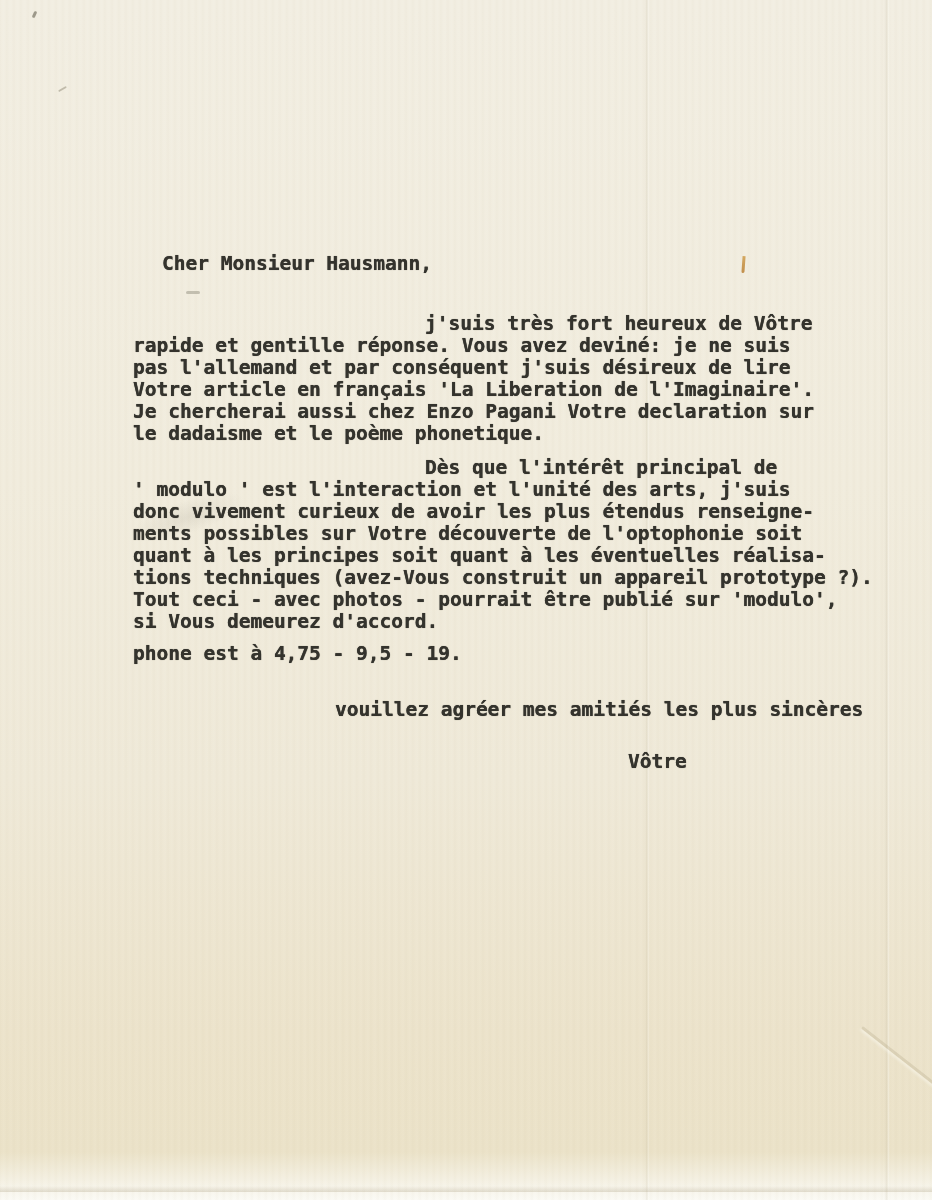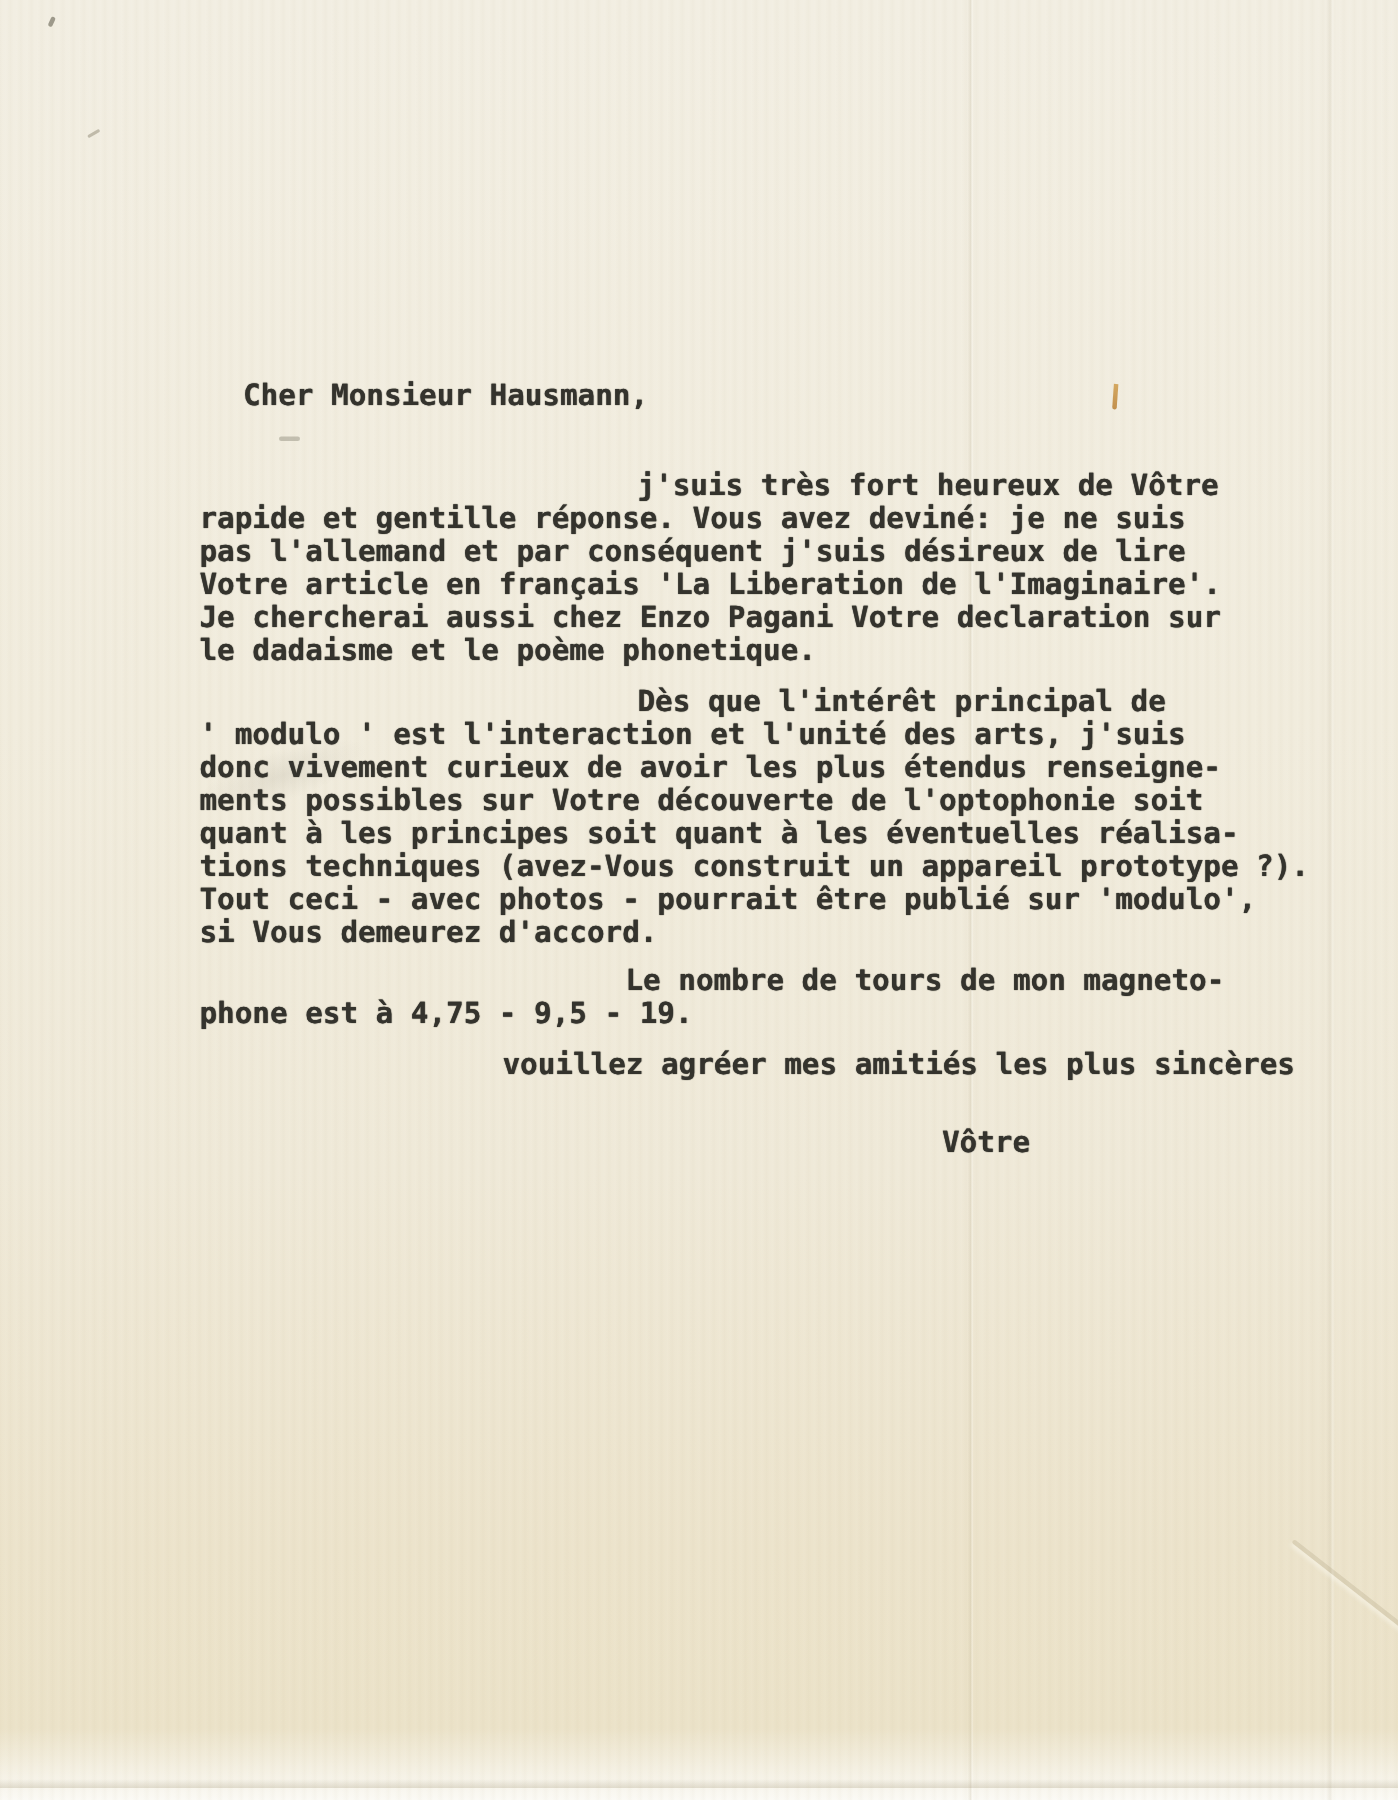--- a/index.html
+++ b/index.html
@@ -92,19 +92,19 @@
   <div class="speck2"></div>
   <div class="speck3"></div>
   <div class="ink-mark"></div>
   <div class="smudge"></div>
 
 
   <div class="tw salutation">Cher Monsieur Hausmann,</div>
 
   <div class="tw para para-1"><div class="line" style="padding-left: 292px;">j'suis très fort heureux de Vôtre</div><div class="line">rapide et gentille réponse. Vous avez deviné: je ne suis</div><div class="line">pas l'allemand et par conséquent j'suis désireux de lire</div><div class="line">Votre article en français 'La Liberation de l'Imaginaire'.</div><div class="line">Je chercherai aussi chez Enzo Pagani Votre declaration sur</div><div class="line">le dadaisme et le poème phonetique.</div></div>
   <div class="tw para para-2"><div class="line" style="padding-left: 292px;">Dès que l'intérêt principal de</div><div class="line">' modulo ' est l'interaction et l'unité des arts, j'suis</div><div class="line">donc vivement curieux de avoir les plus étendus renseigne-</div><div class="line">ments possibles sur Votre découverte de l'optophonie soit</div><div class="line">quant à les principes soit quant à les éventuelles réalisa-</div><div class="line">tions techniques (avez-Vous construit un appareil prototype ?).</div><div class="line">Tout ceci - avec photos - pourrait être publié sur 'modulo',</div><div class="line">si Vous demeurez d'accord.</div></div>
-  <div class="tw para para-3"><div class="line" style="padding-left: 284px;">Le nombre de tours de mon magneto-</div><div class="line">phone est à 4,75 - 9,5 - 19.</div></div>
+  <div class="tw para para-3"><div class="line">phone est à 4,75 - 9,5 - 19.</div></div>
 
   <div class="tw closing">vouillez agréer mes amitiés les plus sincères</div>
 
   <div class="tw signature">Vôtre</div>
 
 </div>
 
 </body></html>

